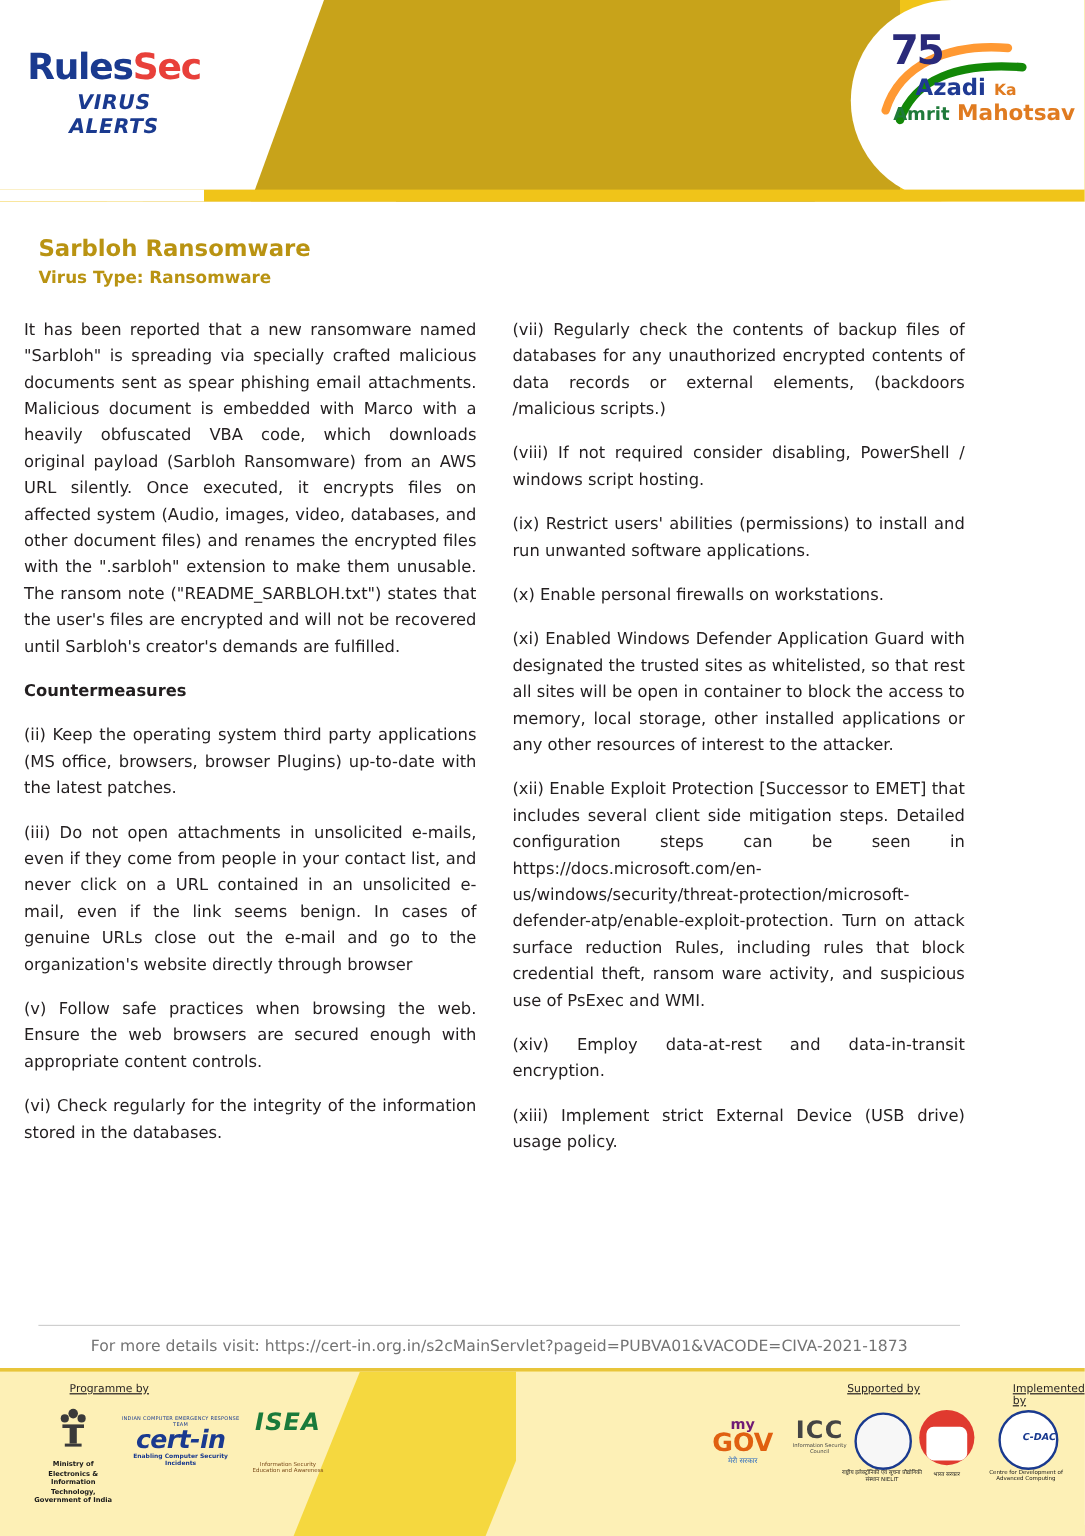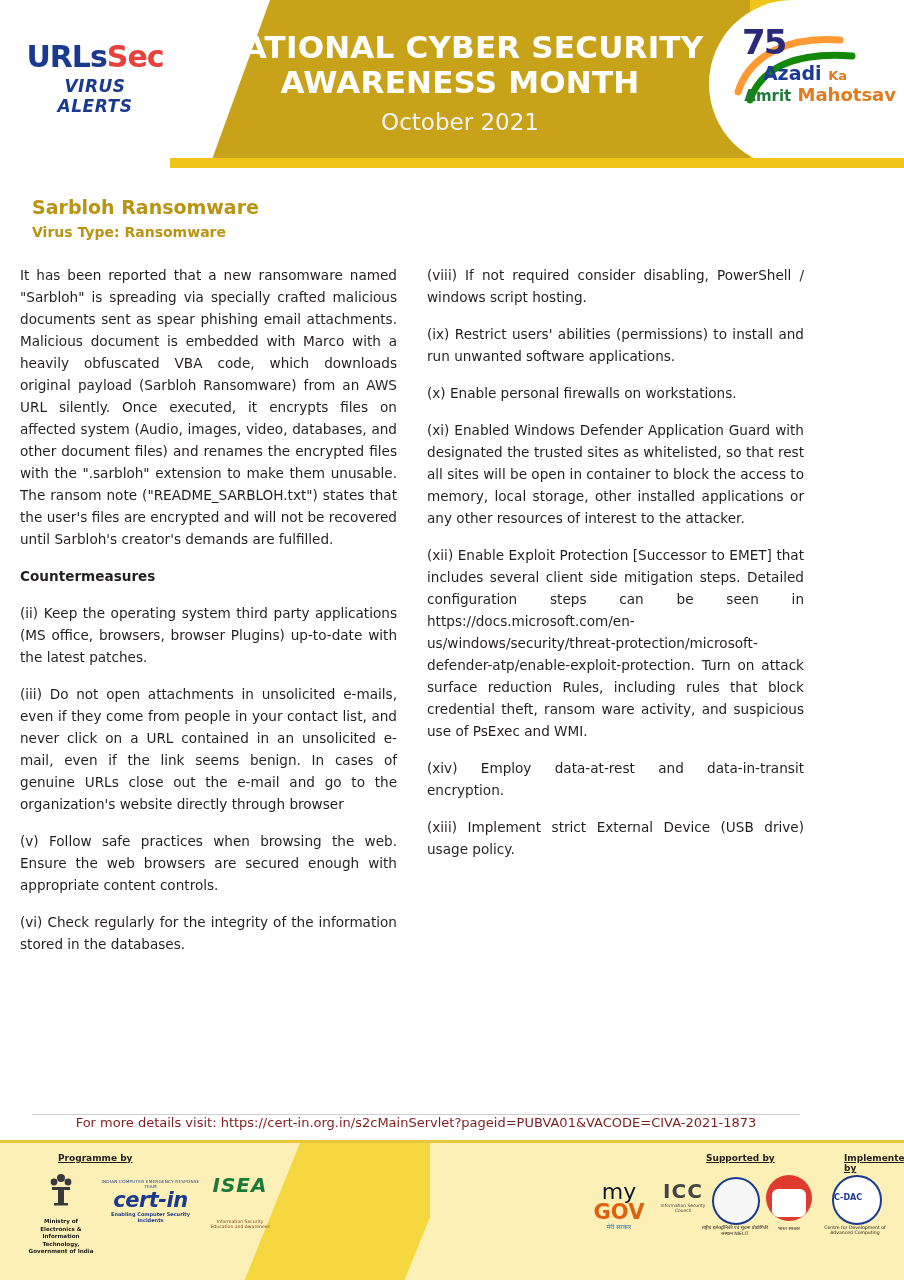--- a/index.html
+++ b/index.html
@@ -218,23 +218,24 @@
     font-size: 13.6px;
   }
   .nowrapish { word-break: break-word; }
 
   .footer-note {
     position: absolute;
     left: 32px;
     right: 32px;
     bottom: 10px;
     border-top: 1px solid #cfcfcf;
+    padding-top: 10px;
     text-align: center;
     font-size: 13px;
-    color: #7f1d1d;
+    color: #737373;
   }
 
   
   .footer {
     position: relative;
     width: 904px;
     height: 140px;
     background: #fdf0b6;
     overflow: hidden;
     border-top: 3px solid #e8c53a;
@@ -249,21 +250,21 @@
   }
   .footer-diag2 {
     position: absolute;
     left: 430px; top: 0;
     width: 480px; height: 140px;
     background: #fdf0b6;
   }
   .f-label {
     position: absolute;
     font-size: 9px;
-    font-weight: bold;
+    font-weight: normal;
     color: #231f20;
     text-decoration: underline;
     padding-left: 26px;
   }
 
   .meity {
     position: absolute;
     left: 28px; top: 28px;
     width: 66px;
     text-align: center;
@@ -318,21 +319,21 @@
     color: #7a4a1a;
     margin-top: 22px;
   }
 
   .mygov {
     position: absolute;
     left: 588px; top: 38px;
     width: 62px;
     text-align: center;
   }
-  .mygov-my { font-size: 22px; color: #0f172a; font-weight: normal; line-height: 1; }
+  .mygov-my { font-size: 12px; color: #701a75; font-weight: bold; line-height: 1; }
   .mygov-gov { font-size: 21px; color: #e06010; font-weight: bold; line-height: .95; }
   .mygov-hi { font-size: 6px; color: #2d6cc0; }
 
   .icc {
     position: absolute;
     left: 652px; top: 36px;
     width: 62px;
     text-align: center;
   }
   .icc-main { font-size: 20px; font-weight: bold; color: #444; letter-spacing: 1px; }
@@ -385,24 +386,25 @@
     left: 832px; top: 32px;
     width: 46px; height: 46px;
     border-radius: 50%;
     background: #ffffff;
     border: 2px solid #1a3a8f;
   }
   .cdacblue-txt {
     position: absolute;
     left: 0; top: 16px;
     width: 46px;
-    text-align: left;
+    text-align: right;
     font-size: 8px;
     font-weight: bold;
     color: #1a3a8f;
+    font-style: italic;
   }
   .cdacblue-cap {
     position: absolute;
     left: 824px; top: 82px;
     width: 62px;
     text-align: center;
     font-size: 4.6px;
     color: #1a1a1a;
   }
 </style>
@@ -412,32 +414,27 @@
 <div class="header">
   <div class="hdr-gold"></div>
   <div class="hdr-gold2"></div>
   <div class="hdr-left-diag"></div>
   <div class="hdr-left-white"></div>
   <div class="hdr-right-white"></div>
   <div class="hdr-bottom-bar"></div>
   <div class="hdr-bottom-bar-white"></div>
 
   <div class="logo-block">
-    <div class="logo-info"><span>URLs</span><span class="sec">Sec</span></div>
+    <div class="logo-info"><span>Rules</span><span class="sec">Sec</span></div>
     <div class="logo-sub">
       <div>VIRUS</div>
       <div>ALERTS</div>
     </div>
   </div>
 
-  <div class="hdr-title">
-    <div class="l1">NATIONAL CYBER SECURITY</div>
-    <div class="l1">AWARENESS MONTH</div>
-    <div class="l2">October 2021</div>
-  </div>
 
   <div class="azadi">
     <svg class="azadi-swoosh" viewBox="0 0 150 70">
       <path d="M8 58 C20 20 60 2 110 6" stroke="#ff9933" stroke-width="7" fill="none" stroke-linecap="round"></path>
       <path d="M14 62 C26 26 64 10 116 14" stroke="#ffffff" stroke-width="6" fill="none" stroke-linecap="round"></path>
       <path d="M20 66 C32 32 68 18 122 22" stroke="#138808" stroke-width="7" fill="none" stroke-linecap="round"></path>
     </svg>
     <div class="seventyfive">75</div>
     <div class="azadi-line1"><span>Azadi</span> <span class="azadi-ka">Ka</span></div>
     <div class="azadi-line2"><span class="amrit">Amrit</span> <span>Mahotsav</span></div>
@@ -454,20 +451,21 @@
     <div class="col">
       <p>It has been reported that a new ransomware named "Sarbloh" is spreading via specially crafted malicious documents sent as spear phishing email attachments. Malicious document is embedded with Marco with a heavily obfuscated VBA code, which downloads original payload (Sarbloh Ransomware) from an AWS URL silently. Once executed, it encrypts files on affected system (Audio, images, video, databases, and other document files) and renames the encrypted files with the ".sarbloh" extension to make them unusable. The ransom note ("README_SARBLOH.txt") states that the user's files are encrypted and will not be recovered until Sarbloh's creator's demands are fulfilled.</p>
       <p class="cm-head">Countermeasures</p>
       <p>(ii)  Keep the operating system third party applications (MS office, browsers, browser Plugins) up-to-date with the latest patches.</p>
       <p>(iii)  Do not open attachments in unsolicited e-mails, even if they come from people in your contact list, and never click on a URL contained in an unsolicited e-mail, even if the link seems benign. In cases of genuine URLs close out the e-mail and go to the organization's website directly through browser</p>
       <p>(v)  Follow safe practices when browsing the web. Ensure the web browsers are secured enough with appropriate content controls.</p>
       <p>(vi)  Check regularly for the integrity of the information stored in the databases.</p>
     </div>
 
     <div class="col nowrapish">
+      <p>(vii)  Regularly check the contents of backup files of databases for any unauthorized encrypted contents of data records or external elements, (backdoors /malicious scripts.)</p>
       <p>(viii)  If not required consider disabling, PowerShell / windows script hosting.</p>
       <p>(ix) Restrict users' abilities (permissions) to install and run unwanted software applications.</p>
       <p>(x)  Enable personal firewalls on workstations.</p>
       <p>(xi)  Enabled Windows Defender Application Guard with designated the trusted sites as whitelisted, so that rest all sites will be open in container to block the access to memory, local storage, other installed applications or any other resources of interest to the attacker.</p>
       <p>(xii) Enable Exploit Protection [Successor to EMET] that includes several client side mitigation steps. Detailed configuration steps can be seen in https://docs.microsoft.com/en-us/windows/security/threat-protection/microsoft-defender-atp/enable-exploit-protection. Turn on attack surface reduction Rules, including rules that block credential theft, ransom ware activity, and suspicious use of PsExec and WMI.</p>
       <p>(xiv)  Employ data-at-rest and data-in-transit encryption.</p>
       <p>(xiii)  Implement strict External Device (USB drive) usage policy.</p>
     </div>
   </div>
 

